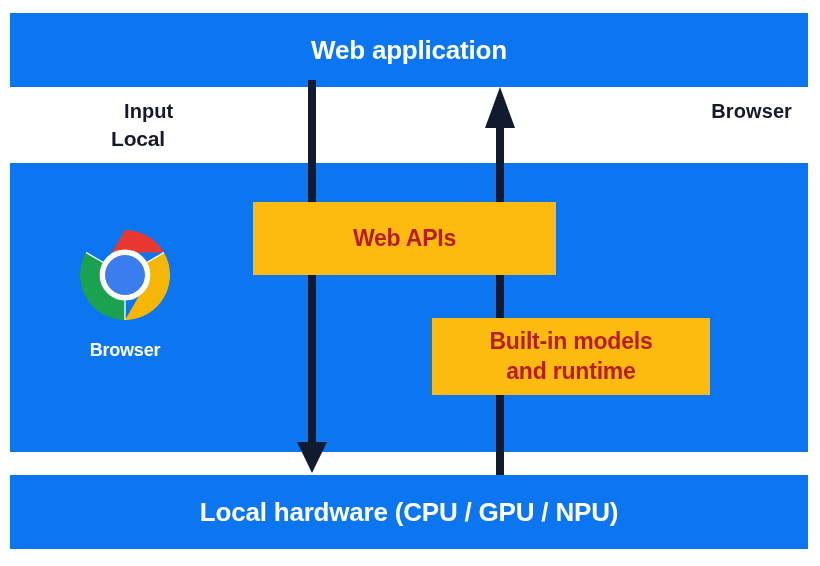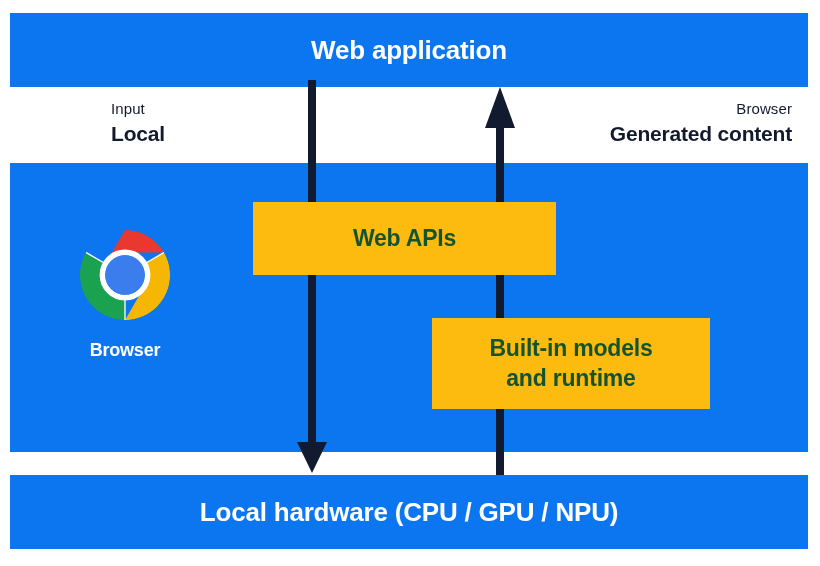--- a/index.html
+++ b/index.html
@@ -66,23 +66,24 @@
 
   
   .flow-label {
     position: absolute;
     color: #131a2e;
     white-space: nowrap;
     line-height: 1.0;
   }
   .flow-label .kicker {
     display: block;
-    font-size: 15px;
-    font-weight: normal;
+    font-size: 20px;
+    font-weight: bold;
     letter-spacing: 0.1px;
+    margin-left: 13px;
   }
   .flow-label .value {
     display: block;
     margin-top: 7px;
     font-size: 21px;
     font-weight: bold;
     letter-spacing: -0.2px;
   }
   #flow-input {
     left: 111px;
@@ -131,42 +132,42 @@
     font-size: 18px;
     font-weight: bold;
     letter-spacing: -0.2px;
     white-space: nowrap;
   }
 
   
   .yellow-box {
     position: absolute;
     background: #fdbb10;
-    color: #14532d;
+    color: #b91c1c;
     display: flex;
     align-items: center;
     justify-content: center;
     text-align: center;
     font-size: 23px;
     font-weight: bold;
     letter-spacing: -0.2px;
     line-height: 1.28;
     z-index: 5;
   }
   #box-web-apis {
     left: 253px;
     top: 202px;
     width: 303px;
     height: 73px;
   }
   #box-builtin-models {
     left: 432px;
     top: 318px;
     width: 278px;
-    height: 91px;
+    height: 77px;
   }
   .yellow-box .box-line {
     display: block;
   }
 </style>
 </head>
 <body>
 
 <div id="canvas">
 
@@ -174,21 +175,20 @@
     <div class="panel-title">Web application</div>
   </div>
 
   <div class="flow-label" id="flow-input">
     <span class="kicker">Input</span>
     <span class="value">Local</span>
   </div>
 
   <div class="flow-label" id="flow-output">
     <span class="kicker">Browser</span>
-    <span class="value">Generated content</span>
   </div>
 
   <div class="panel" id="panel-browser"></div>
 
   <svg id="chrome-logo" viewBox="0 0 100 100">
     <defs>
       <clipPath id="clip-circle">
         <circle cx="50" cy="50" r="48"></circle>
       </clipPath>
     </defs>

